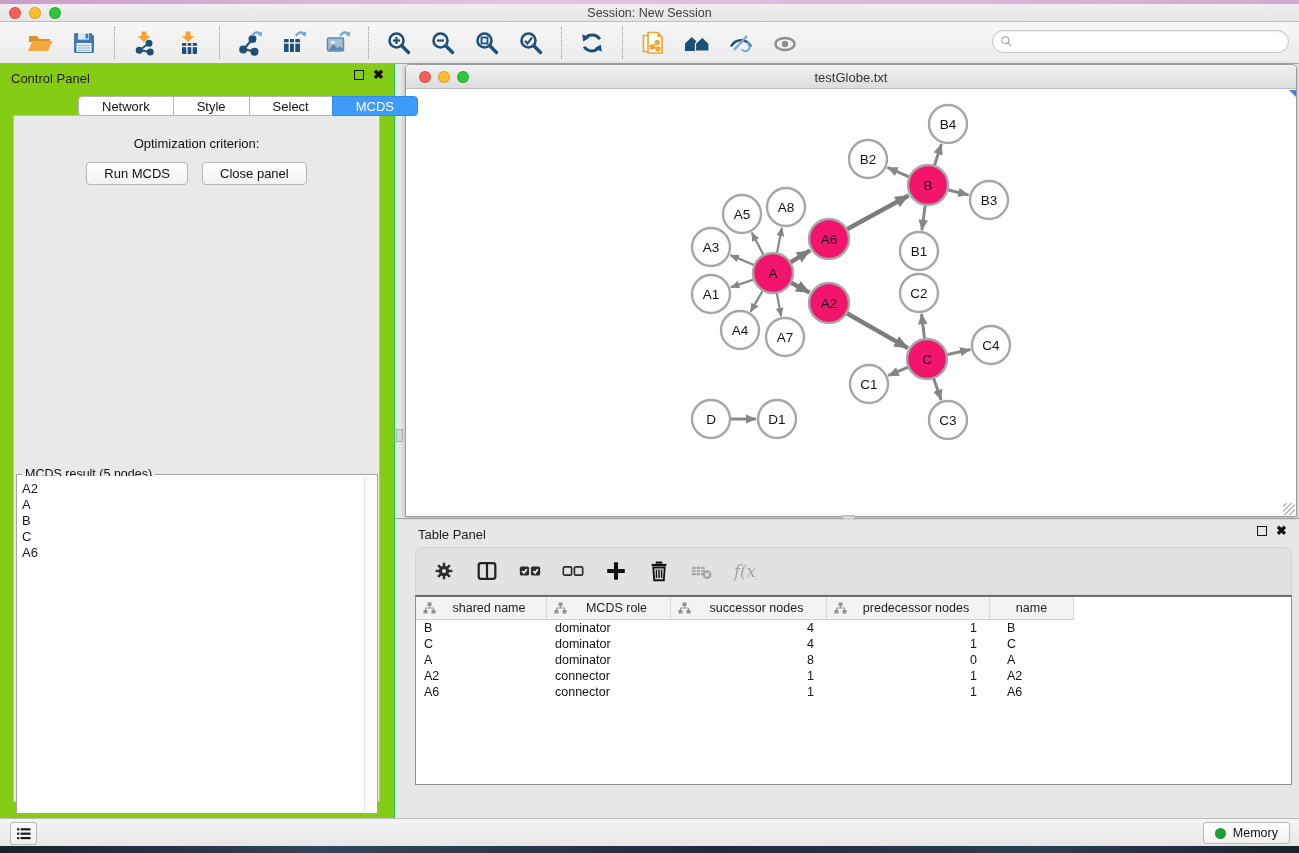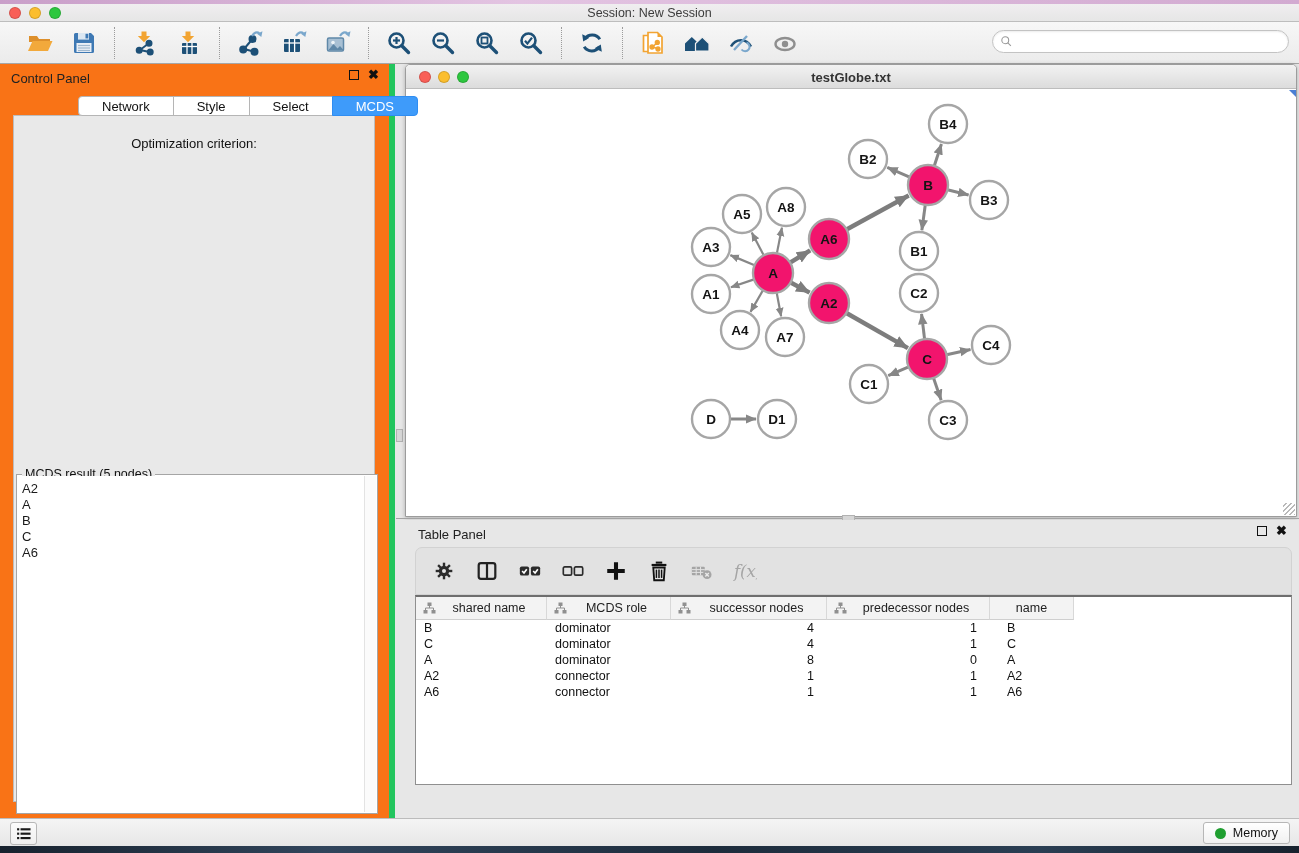--- a/index.html
+++ b/index.html
@@ -18,21 +18,21 @@
   .toolbar { position:absolute; left:0; top:22px; right:0; height:42px; background:linear-gradient(#f7f7f7,#ebebeb); border-bottom:1px solid #a6a6a6; display:flex; align-items:center; padding-left:10px; }
   .tb-group { display:flex; align-items:center; gap:8px; padding:0 12px; }
   .tb-sep { width:1px; height:32px; border-left:1px dotted #9b9b9b; }
   .tb-btn { width:36px; height:34px; display:flex; align-items:center; justify-content:center; background:transparent; border:none; cursor:default; }
   .ico { width:26px; height:26px; display:block; }
   .search-wrap { position:absolute; right:10px; top:8px; width:297px; height:23px; }
   .search-wrap input { width:100%; height:100%; border:1px solid #c3c3c3; border-radius:12px; background:#fff; padding:0 8px 0 26px; font-size:12.5px; outline:none; box-shadow:inset 0 1px 2px rgba(0,0,0,.08); }
   .search-glass { position:absolute; left:7px; top:4px; width:15px; height:15px; }
 
   
-  .control-panel { position:absolute; left:0; top:64px; width:395px; bottom:35px; background:#f97316; border-right:6px solid #22c55e; }
+  .control-panel { position:absolute; left:0; top:64px; width:395px; bottom:35px; background:#84cc16; border-right:1px solid #22c55e; }
   .panel-head { position:relative; height:26px; }
   .panel-title { position:absolute; left:11px; top:7px; font-size:13px; color:#222; }
   .panel-ctrls { position:absolute; right:10px; top:6px; display:flex; gap:9px; align-items:center; }
   .float-box { width:10px; height:10px; border:1.6px solid #111; }
   .close-x { font-size:13px; font-weight:bold; color:#111; line-height:10px; }
   .cp-tabs { position:absolute; left:78px; top:32px; display:flex; z-index:2; }
   .tab { height:20px; padding:0 23px; font-size:13px; line-height:19px; background:#fff; border:1px solid #b5b5b5; margin-left:-1px; color:#111; cursor:default; }
   .tab:first-child { border-radius:4px 0 0 4px; margin-left:0; }
   .tab:last-child { border-radius:0 4px 4px 0; }
   .tab.active { background:#3e9bfa; border-color:#2f8df2; color:#fff; z-index:3; }
@@ -45,21 +45,21 @@
   .btn-row { display:flex; justify-content:center; gap:14px; margin-top:11px; }
   .btn { height:23px; padding:0 17px; font-size:13px; background:linear-gradient(#ffffff,#f2f2f2); border:1px solid #b5b5b5; border-radius:4px; color:#111; cursor:default; }
   .result-box { position:absolute; left:2px; top:358px; width:362px; height:340px; border:1px solid #a5a5a5; background:#fff; }
   .result-legend { position:absolute; left:5px; top:-8px; background:#e9e9e9; padding:0 3px; font-size:12.5px; color:#111; }
   .result-list { position:absolute; inset:1px 13px 1px 1px; background:#fff; padding:5px 4px; font-size:13px; line-height:16px; overflow:hidden; }
   .result-scroll { position:absolute; top:1px; bottom:1px; right:1px; width:12px; background:#fbfbfb; border-left:1px solid #e3e3e3; }
 
   .v-split-handle { position:absolute; left:396px; top:429px; width:7px; height:13px; background:#d6d6d6; border:1px solid #b2b2b2; }
 
   
-  .network-window { position:absolute; left:405px; top:64px; width:892px; height:453px; background:#fff; border:1px solid #9c9c9c; border-radius:5px 5px 0 0; box-shadow:0 1px 4px rgba(0,0,0,.25);font-weight:bold; }
+  .network-window { position:absolute; left:405px; top:64px; width:892px; height:453px; background:#fff; border:1px solid #9c9c9c; border-radius:5px 5px 0 0; box-shadow:0 1px 4px rgba(0,0,0,.25); }
   .nw-titlebar { position:relative; height:24px; background:linear-gradient(#f2f2f2,#dcdcdc); border-bottom:1px solid #bdbdbd; border-radius:4px 4px 0 0; }
   .nw-titlebar .title { position:absolute; left:0; right:0; top:5px; text-align:center; font-size:13px; color:#333; }
   .nw-lights { position:absolute; left:13px; top:6px; display:flex; gap:7px; }
   .nw-canvas { position:absolute; left:0; top:25px; right:0; bottom:0; overflow:hidden; background:#fff; }
   .nw-grip { position:absolute; right:1px; bottom:1px; width:12px; height:12px; background:repeating-linear-gradient(135deg,transparent 0 2px,#b9b9b9 2px 3.5px); }
   .nw-corner { position:absolute; right:0; top:0; width:0; height:0; border-top:7px solid #4a7fd4; border-left:7px solid transparent; }
   .h-divider { position:absolute; left:396px; right:0; top:518px; height:1px; background:#a3a3a3; }
   .h-split-handle { position:absolute; left:842px; top:515px; width:13px; height:7px; background:#d6d6d6; border:1px solid #b2b2b2; }
 
   
@@ -294,20 +294,24 @@
     </span>
   </div>
   <div class="cp-tabs" id="cp-tabs">
       <div class="tab">Network</div>
       <div class="tab">Style</div>
       <div class="tab">Select</div>
       <div class="tab active">MCDS</div>
     </div>
   <div class="cp-content">
     <div class="opt-label">Optimization criterion:</div>
+    <div class="btn-row">
+      <button class="btn">Run MCDS</button>
+      <button class="btn">Close panel</button>
+    </div>
     <div class="result-box">
       <span class="result-legend">MCDS result (5 nodes)</span>
       <div class="result-list" id="result-list">
           <div>A2</div>
           <div>A</div>
           <div>B</div>
           <div>C</div>
           <div>A6</div>
         </div>
       <div class="result-scroll"></div>

